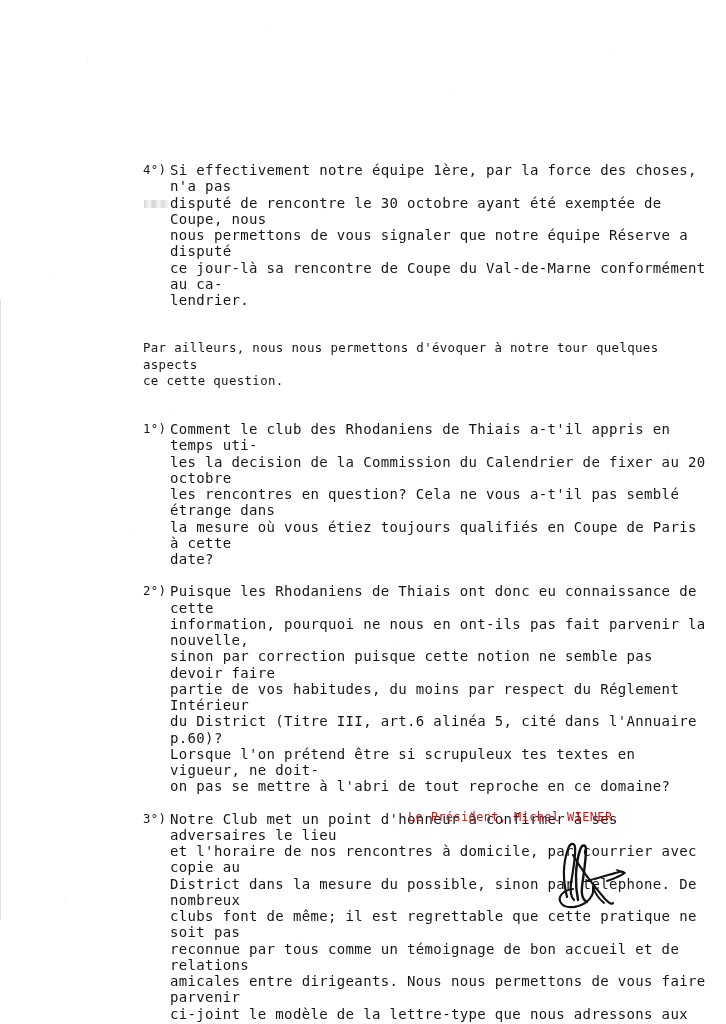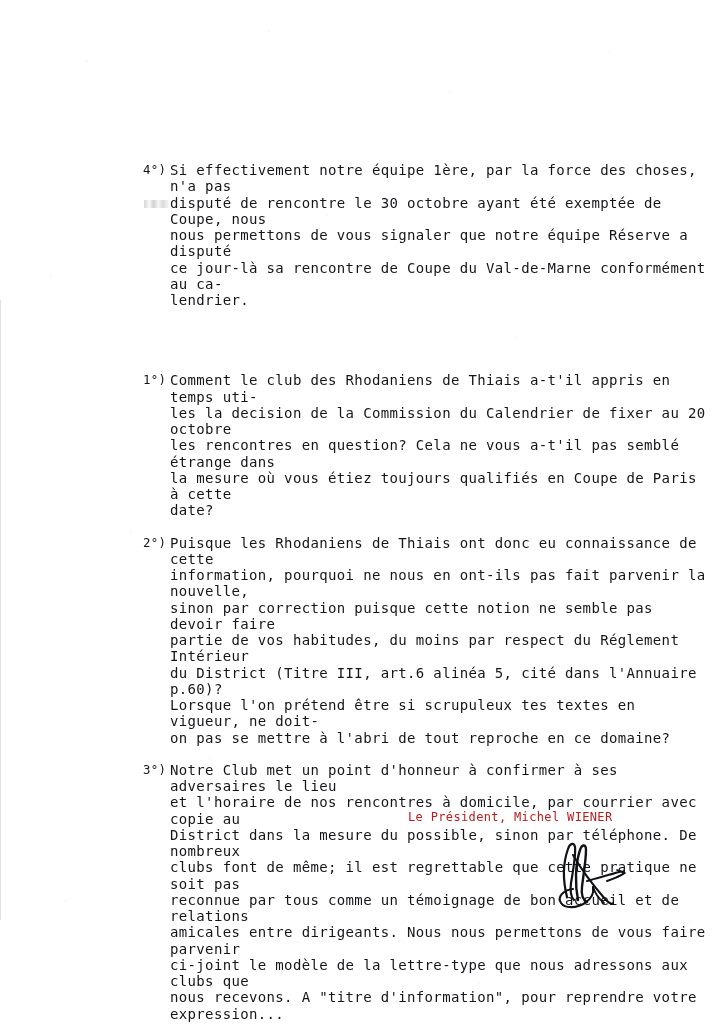--- a/index.html
+++ b/index.html
@@ -161,20 +161,22 @@
       <div class="num-marker">4°)</div>
       <div class="num-text">Si effectivement notre équipe 1ère, par la force des choses, n'a pas
 disputé de rencontre le 30 octobre ayant été exemptée de Coupe, nous
 nous permettons de vous signaler que notre équipe Réserve a disputé
 ce jour-là sa rencontre de Coupe du Val-de-Marne conformément au ca-
 lendrier.</div>
     </div>
 
     <div class="gap-2"></div>
 
+    <div class="para plain-para">Par ailleurs, nous nous permettons d'évoquer à notre tour quelques aspects
+ce cette question.</div>
 
     <div class="gap-2"></div>
 
     <div class="num-para">
       <div class="num-marker">1°)</div>
       <div class="num-text">Comment le club des Rhodaniens de Thiais a-t'il appris en temps uti-
 les la decision de la Commission du Calendrier de fixer au 20 octobre
 les rencontres en question? Cela ne vous a-t'il pas semblé étrange dans
 la mesure où vous étiez toujours qualifiés en Coupe de Paris à cette
 date?</div>

